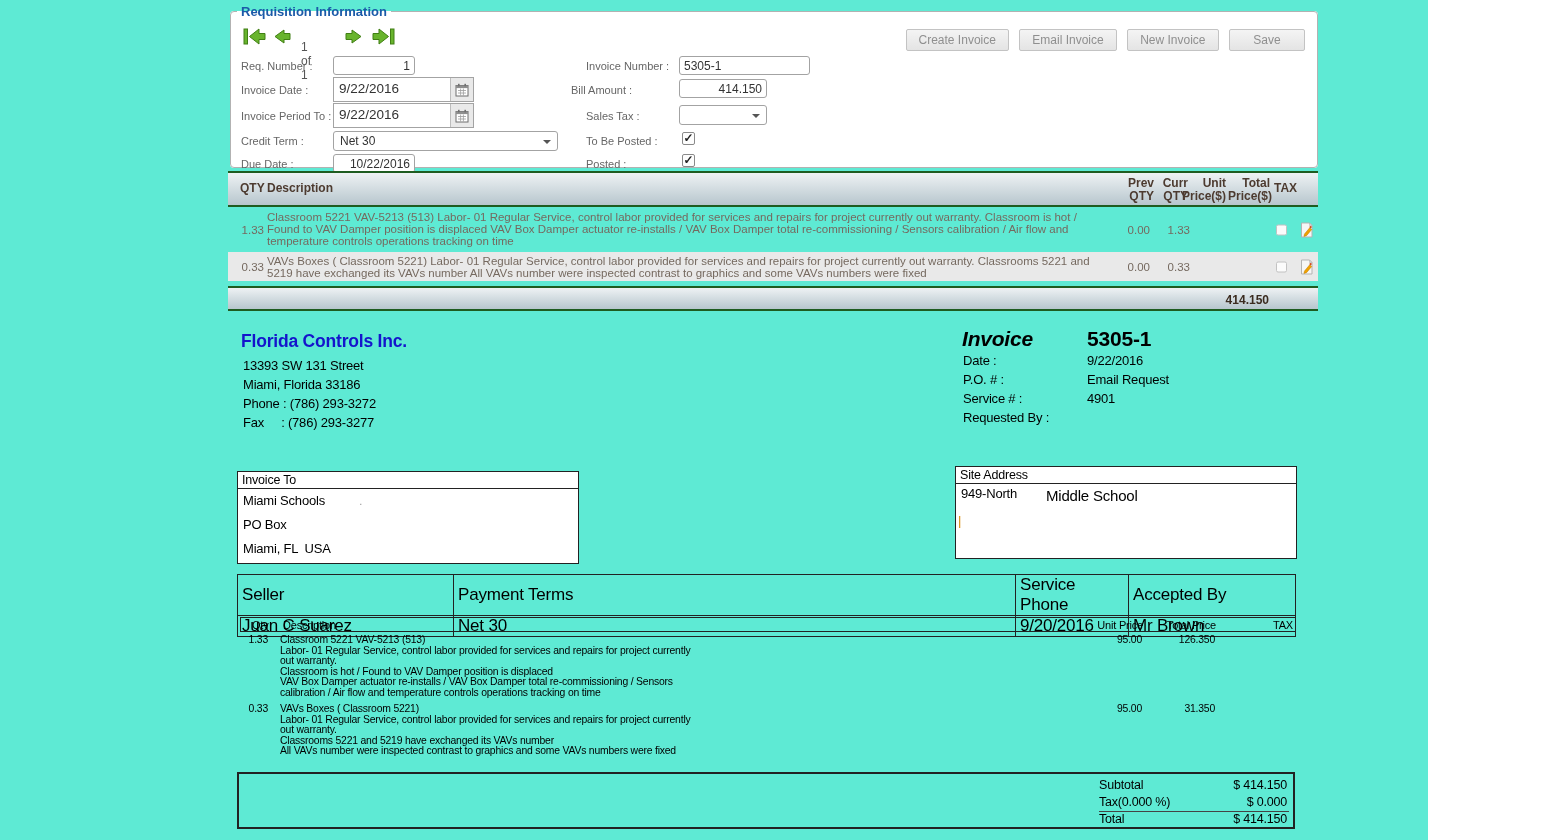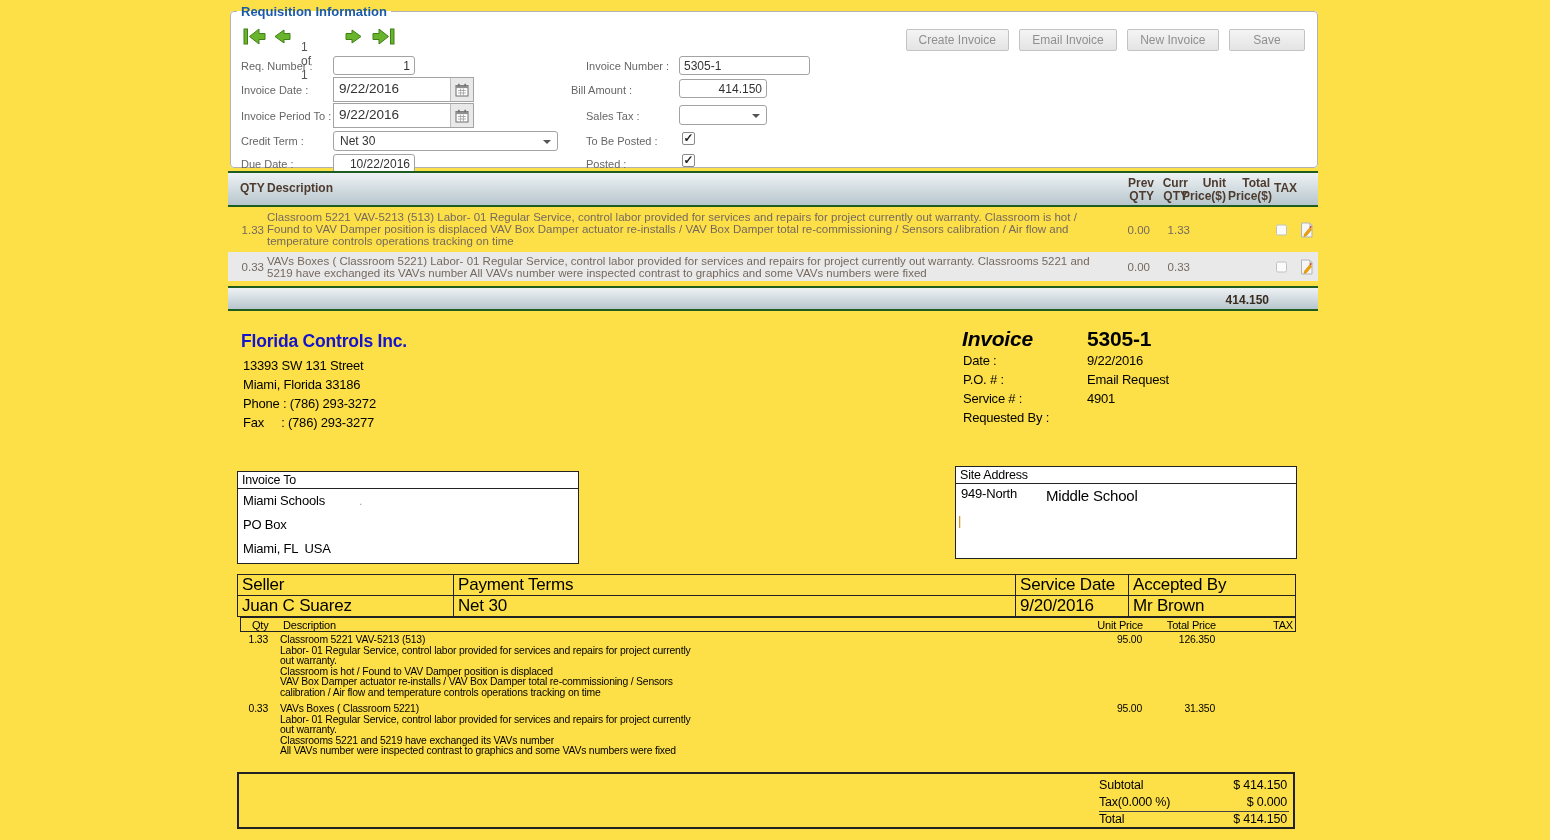--- a/index.html
+++ b/index.html
@@ -1,18 +1,18 @@
 <!DOCTYPE html>
 <html><head>
 <meta charset="utf-8">
 <style>
   * { margin:0; padding:0; box-sizing:border-box; }
   html,body { background:#ffffff; }
   #screen {
-    position:relative; width:1550px; height:840px; background:#fde047;
+    position:relative; width:1428px; height:840px; background:#5eead4;
     font-family:"Liberation Sans", sans-serif; overflow:hidden;
   }
   
   .req-fieldset {
     position:absolute; left:230px; top:4px; width:1088px; height:164px;
     border:1px solid #b2b2b2; border-radius:4px; background:#fff;
   }
   .req-fieldset legend {
     margin-left:6px; padding:0 4px; color:#1b5aa8; font-size:13px; font-weight:bold;
   }
@@ -302,21 +302,21 @@
       <div class="site-row">949-North</div>
       <div class="site-name">Middle School</div>
       <div class="cursor-mark">|</div>
     </div>
 
     <table class="seller-table">
       <tbody>
           <tr>
         <td style="width:216px;">Seller</td>
         <td style="width:562px;">Payment Terms</td>
-        <td style="width:113px;">Service Date</td>
+        <td style="width:113px;">Service Phone</td>
         <td>Accepted By</td>
       </tr>
       <tr>
         <td>Juan C Suarez</td>
         <td>Net 30</td>
         <td>9/20/2016</td>
         <td>Mr Brown</td>
       </tr>
     </tbody>
       </table>

